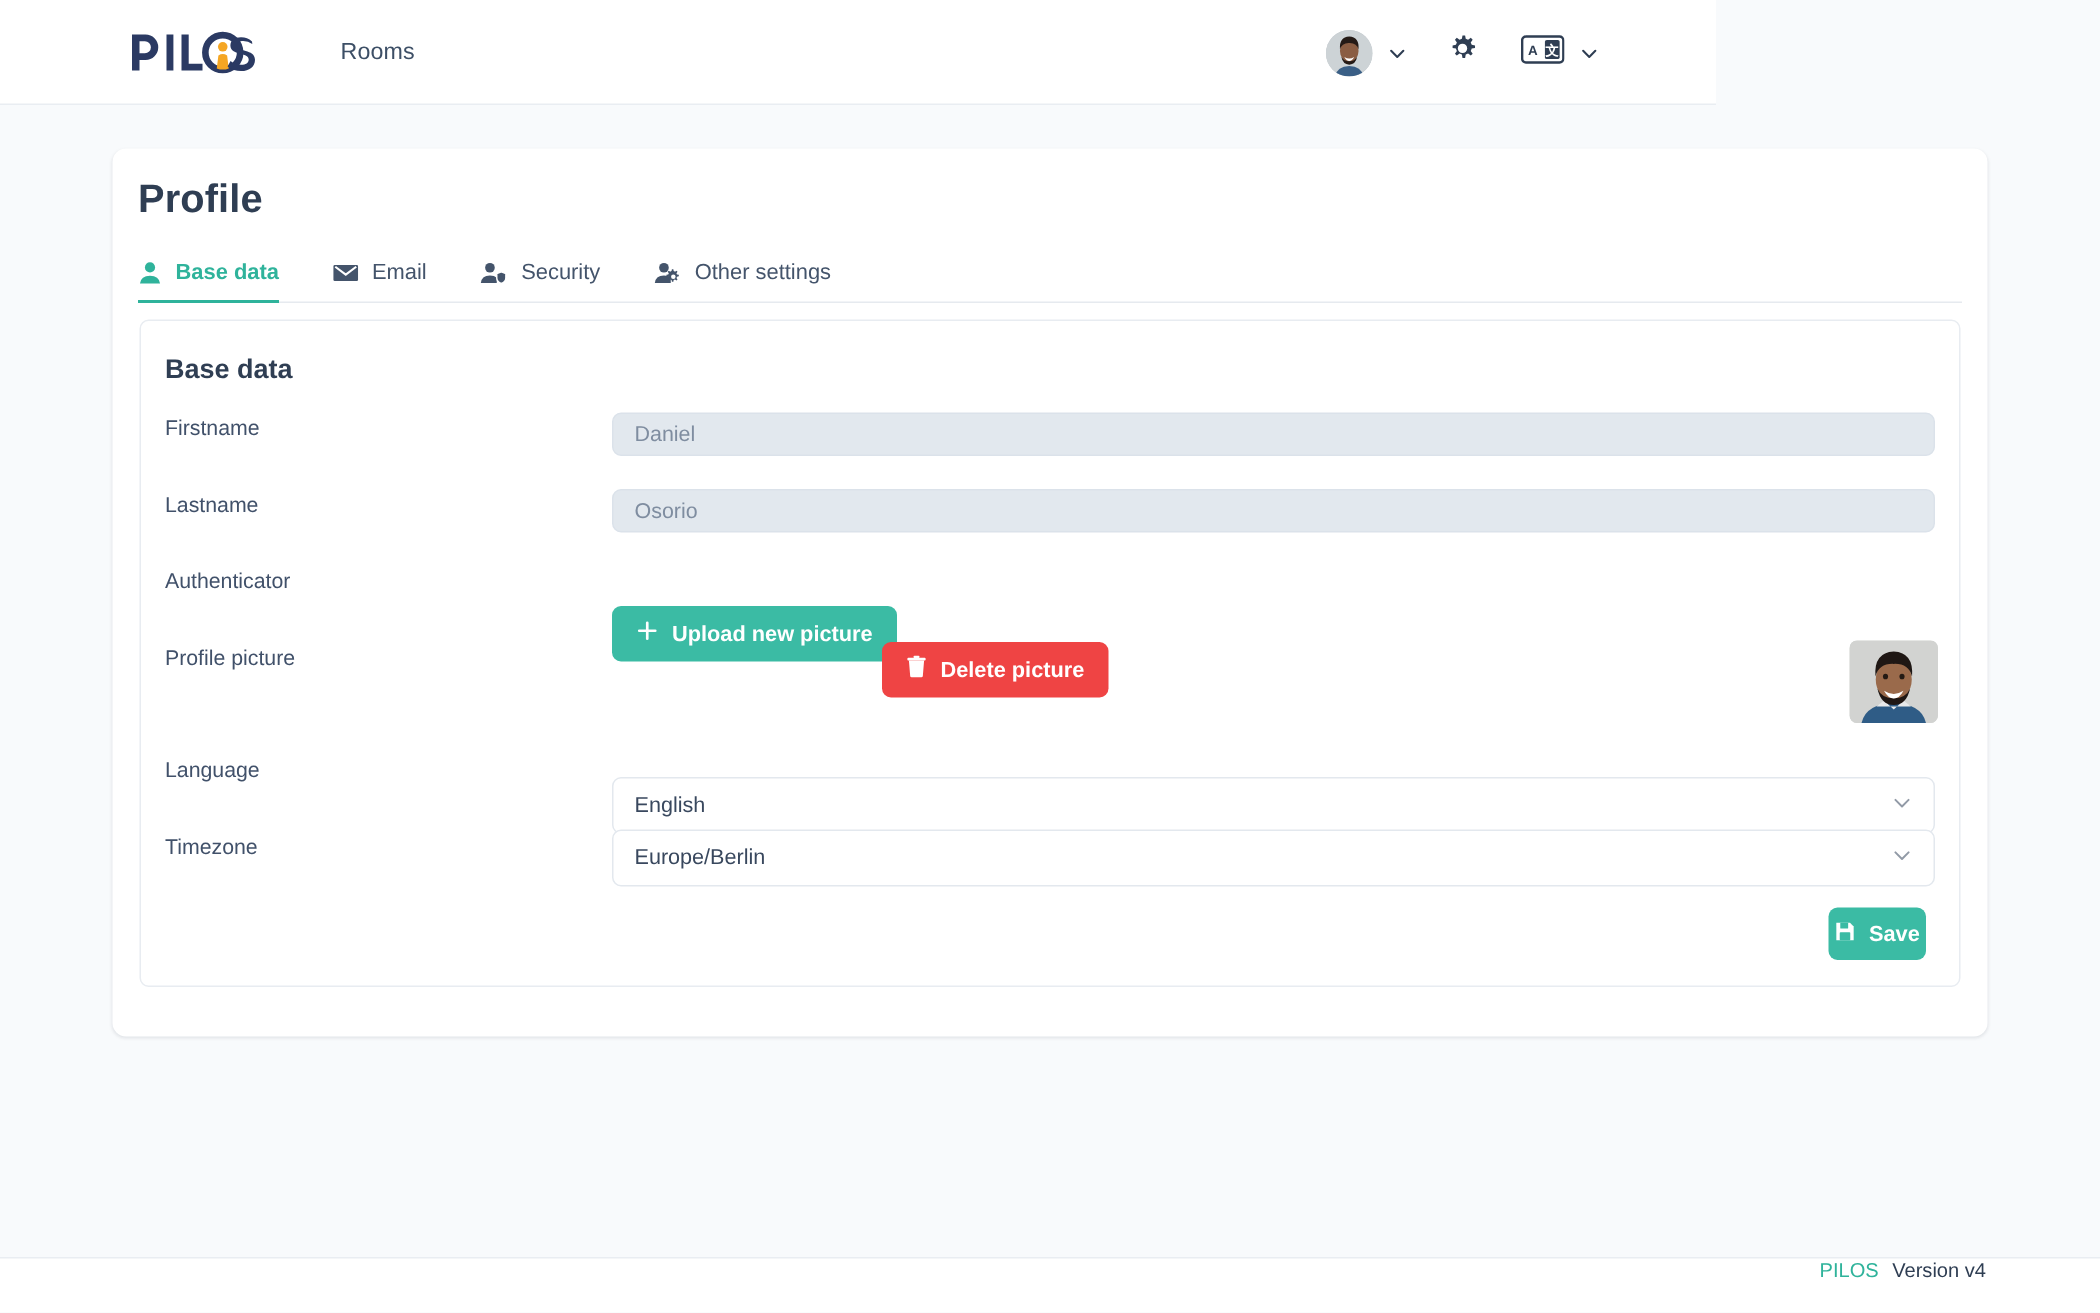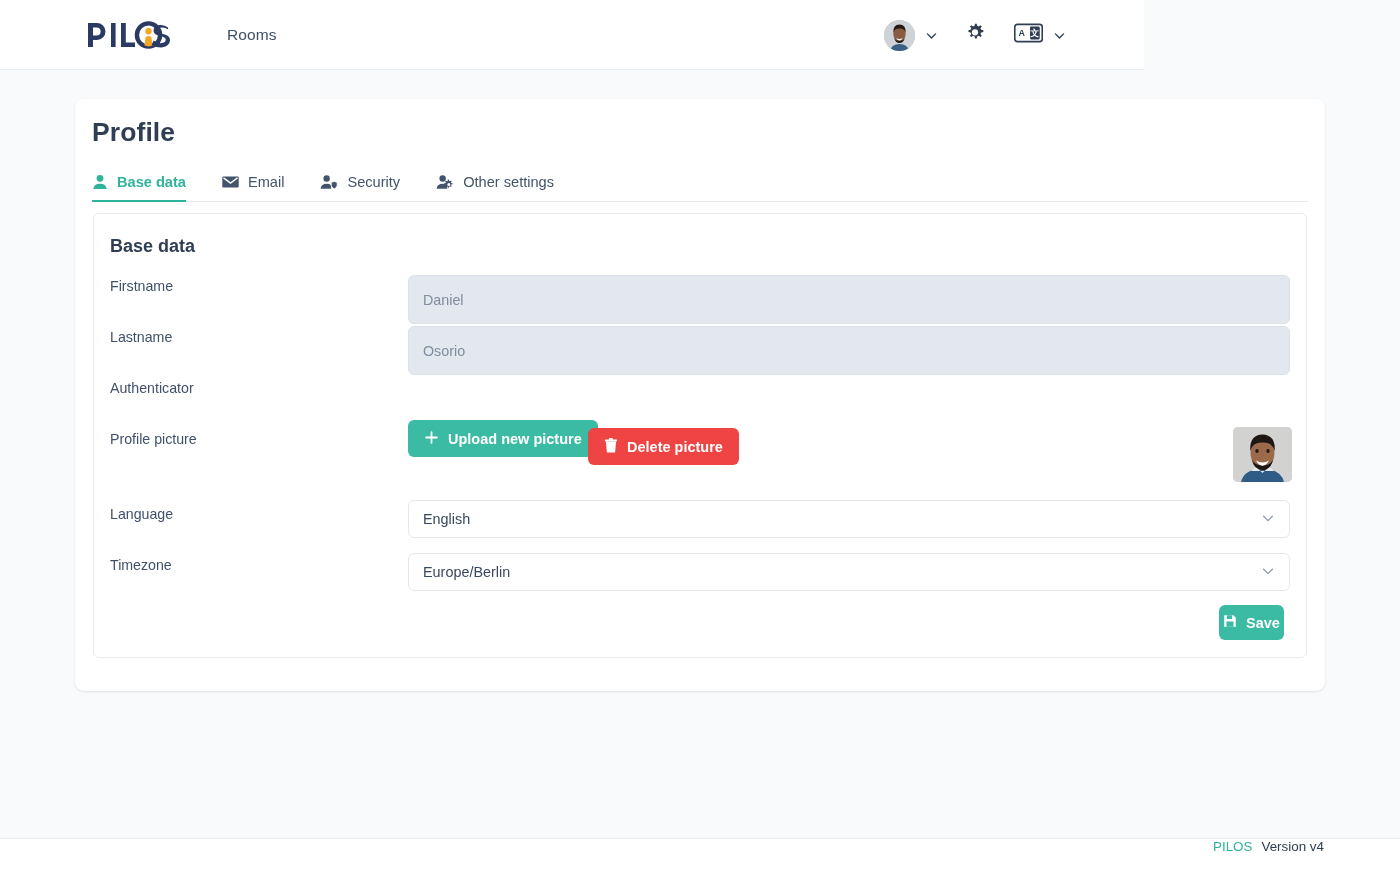--- a/index.html
+++ b/index.html
@@ -180,21 +180,21 @@
     position: absolute;
     font-size: 14.2px;
     color: #41516a;
     white-space: nowrap;
   }
 
   .finput {
     position: absolute;
     left: 408px;
     width: 882px;
-    height: 49px;
+    height: 29px;
     border-radius: 6px;
     display: flex;
     align-items: center;
     padding: 0 14px;
     font-size: 14.3px;
   }
   .finput.disabled {
     background: #e2e8ee;
     border: 1px solid #dbe2ea;
     color: #7f8da0;
@@ -406,21 +406,21 @@
   <div class="flabel" style="left:110px; top:278px;">Firstname</div>
   <div class="finput disabled" style="top:275px;">Daniel</div>
 
   <div class="flabel" style="left:110px; top:329px;">Lastname</div>
   <div class="finput disabled" style="top:326px;">Osorio</div>
 
   <div class="flabel" style="left:110px; top:380px;">Authenticator</div>
 
   <div class="flabel" style="left:110px; top:431px;">Profile picture</div>
 
-  <button class="btn btn-teal" style="position:absolute; left:408px; top:420px;">
+  <button class="btn btn-teal" style="position:absolute; left:408px; top:404px;">
     <span>
       <svg width="15" height="15" viewBox="0 0 16 16">
           <path d="M8 2.3 v11.4 M2.3 8 h11.4" stroke="#ffffff" stroke-width="1.9" stroke-linecap="round"></path>
         </svg>
     </span>
     <span>Upload new picture</span>
   </button>
 
   <button class="btn btn-red" style="position:absolute; left:588px; top:428px;">
     <span>
@@ -441,21 +441,21 @@
       <ellipse cx="29.5" cy="26" rx="12" ry="14.5" fill="#9a6a4b"></ellipse>
       <path d="M17.3 24 q-1.2 -16 12.2 -16.6 q13.4 .6 12.2 16.6 q-2.3 -8.8 -12.2 -8.4 q-9.9 -.4 -12.2 8.4 z" fill="#1f1714"></path>
       <path d="M18.6 32 q2.4 11 10.9 11 q8.5 0 10.9 -11 q-2.8 6.5 -10.9 6.5 q-8.1 0 -10.9 -6.5 z" fill="#1f1714"></path>
       <path d="M23 33.5 q6.5 4.2 13 0 q-2.8 5.2 -6.5 5.2 q-3.7 0 -6.5 -5.2 z" fill="#ffffff"></path>
       <ellipse cx="24" cy="24" rx="1.7" ry="1.9" fill="#241a14"></ellipse>
       <ellipse cx="35" cy="24" rx="1.7" ry="1.9" fill="#241a14"></ellipse>
     </svg>
   </div>
 
   <div class="flabel" style="left:110px; top:506px;">Language</div>
-  <div class="fselect" style="top:500px;">
+  <div class="fselect" style="top:518px;">
     <span>English</span>
     <span class="sel-chev">
       <svg width="14" height="14" viewBox="0 0 16 16">
           <path d="M3 6 l5 5 l5 -5" fill="none" stroke="#39485e" stroke-width="1.5" stroke-linecap="round" stroke-linejoin="round"></path>
         </svg>
     </span>
   </div>
 
   <div class="flabel" style="left:110px; top:557px;">Timezone</div>
   <div class="fselect" style="top:553px;">

